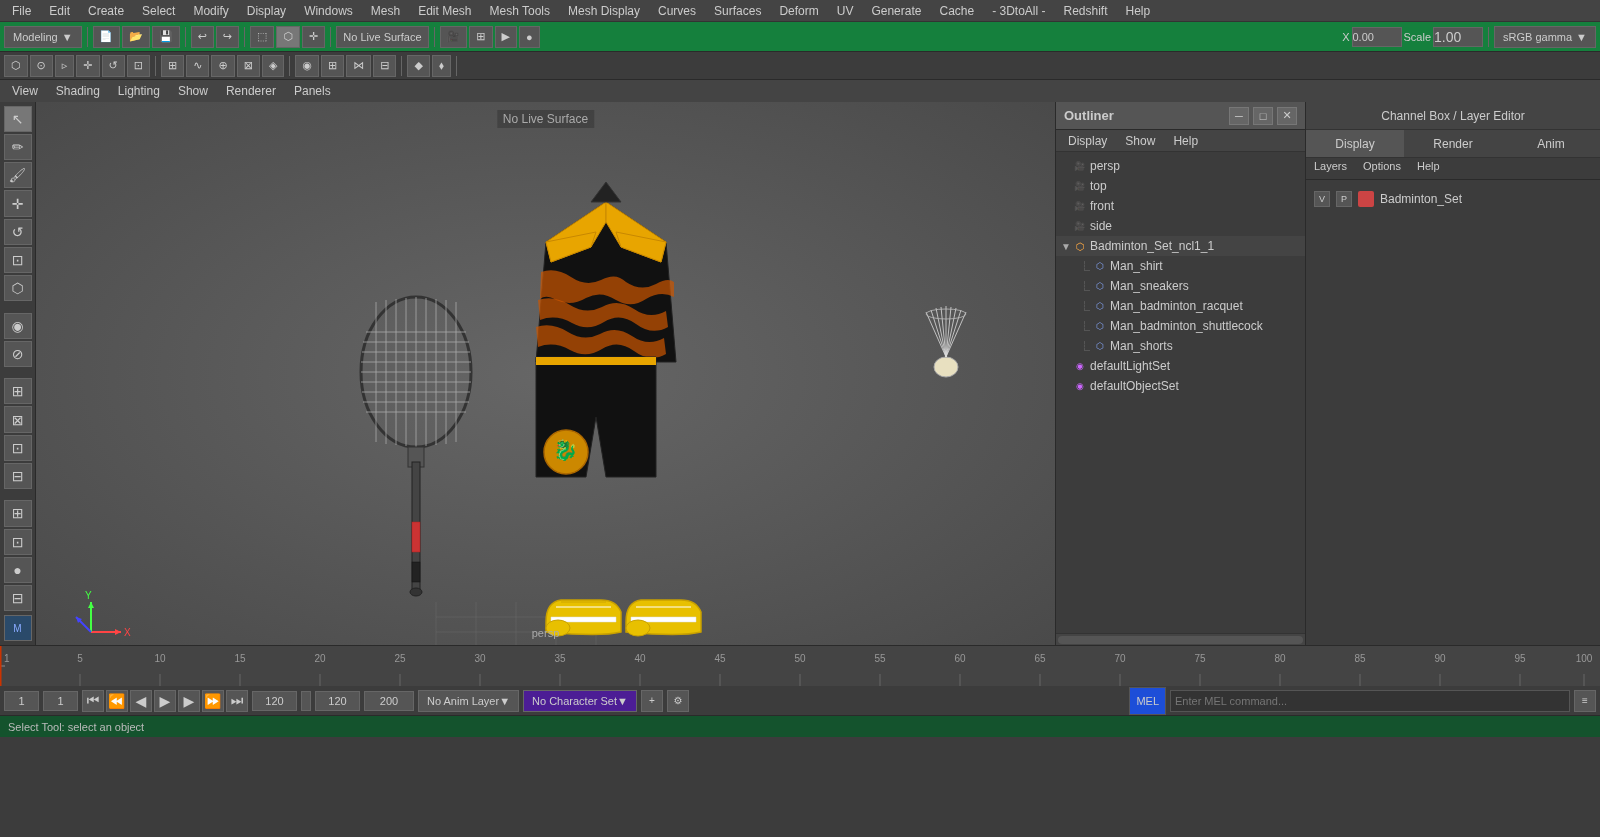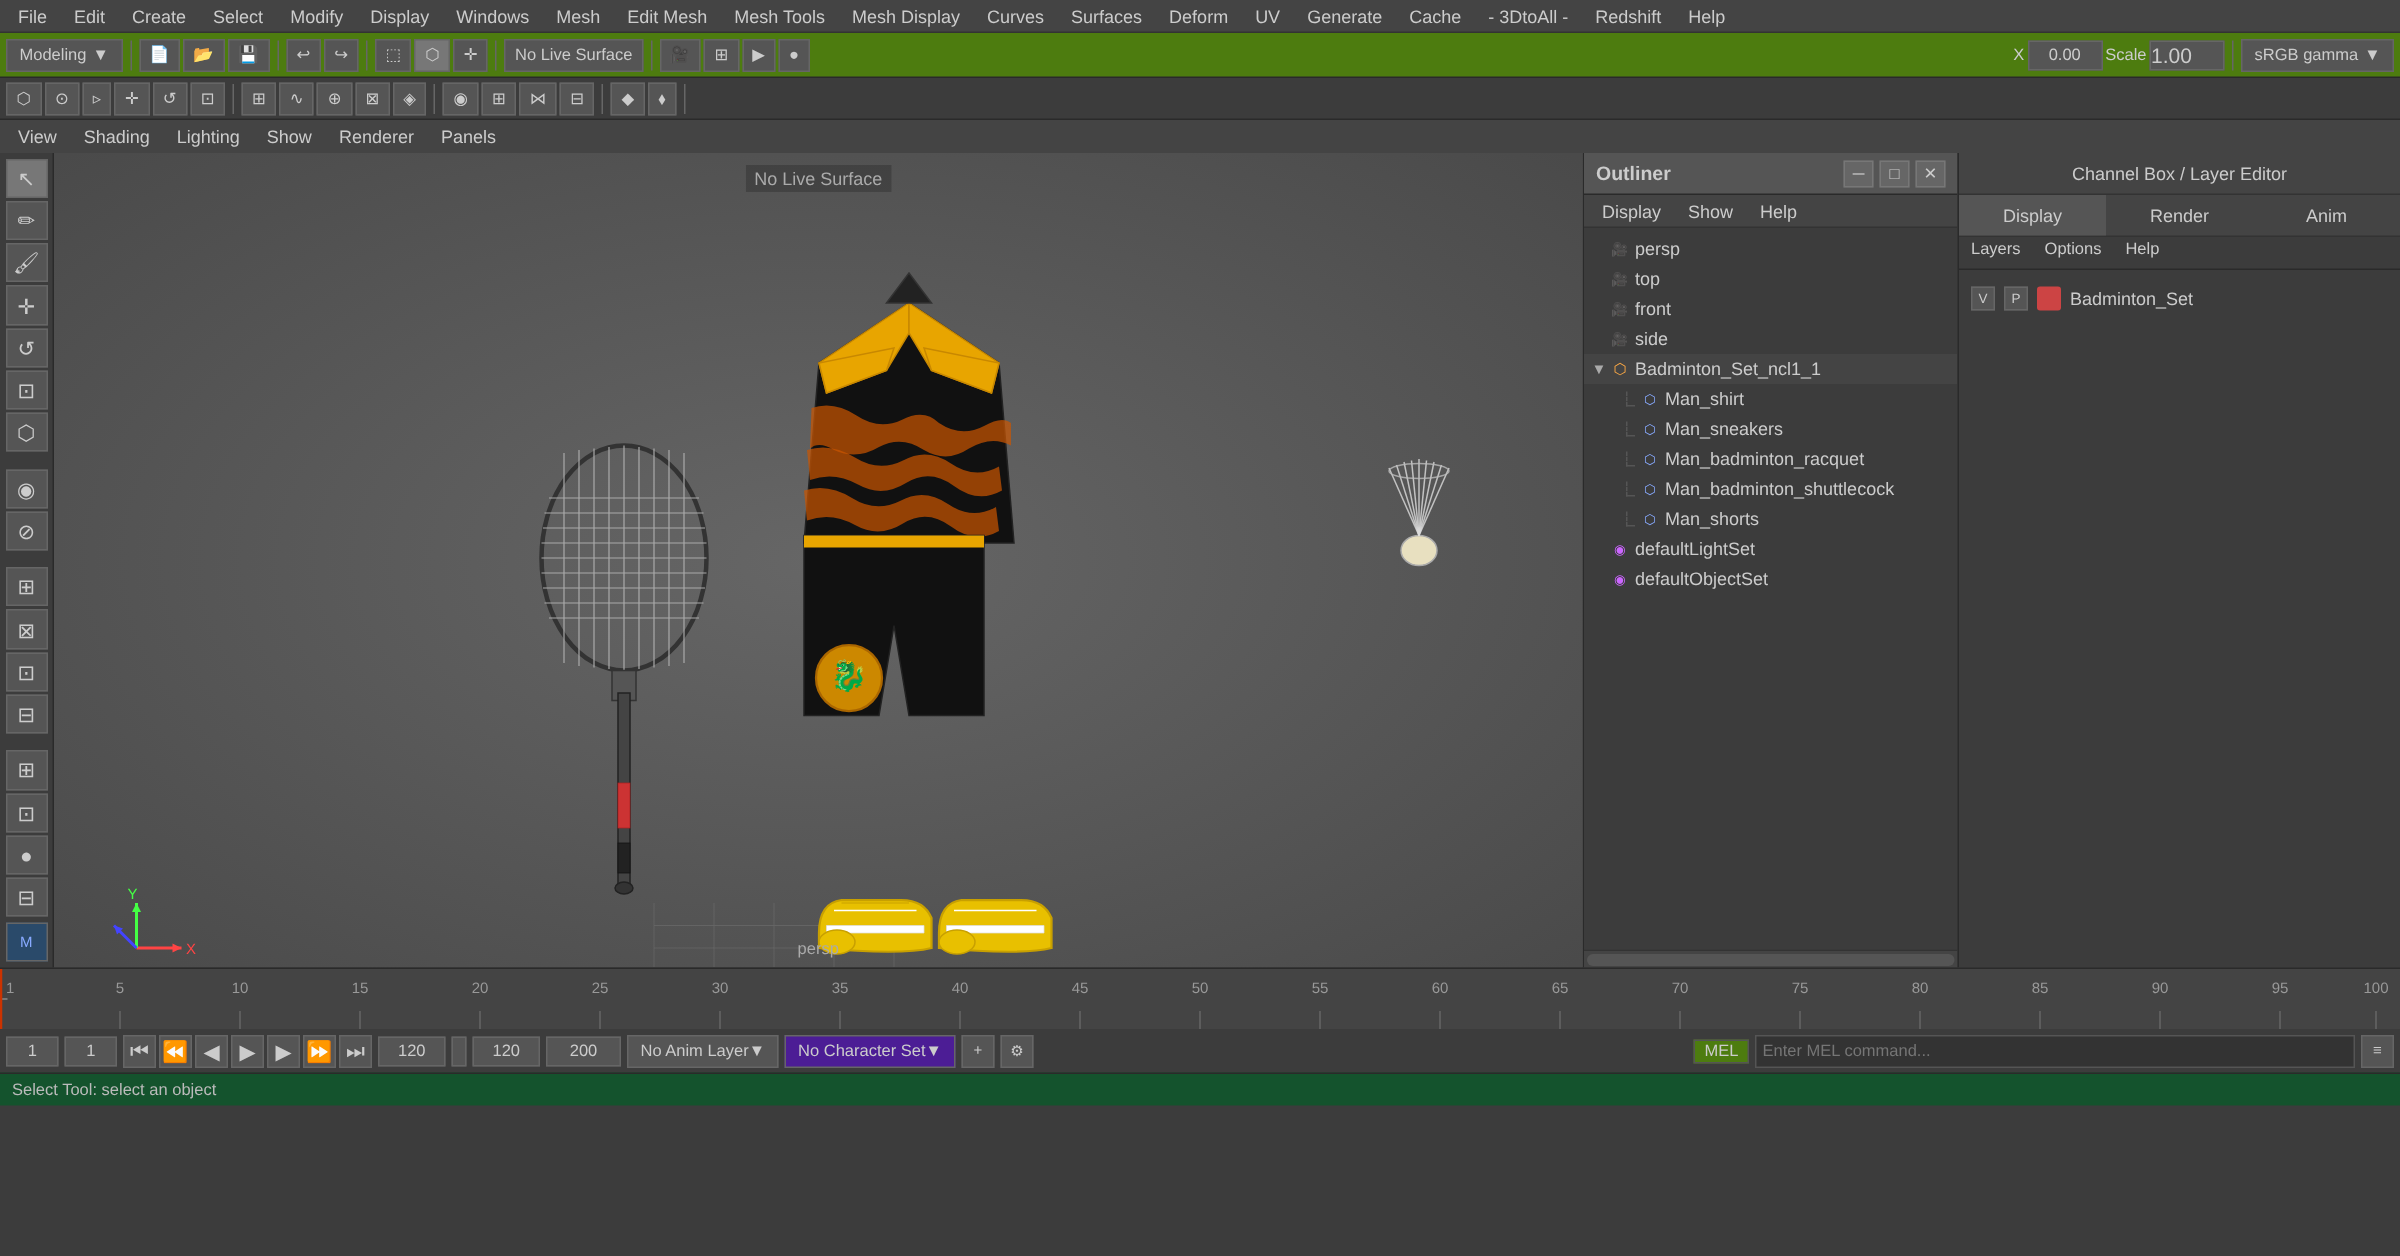--- a/index.html
+++ b/index.html
@@ -3,21 +3,21 @@
   <meta charset="utf-8">
   <style>
     * { margin: 0; padding: 0; box-sizing: border-box; }
     body { width: 1600px; height: 837px; background: #3c3c3c; font-family: Arial, sans-serif; font-size: 12px; color: #ccc; overflow: hidden; }
 
     
     #menubar { background: #444; height: 22px; display: flex; align-items: center; padding: 0 4px; gap: 2px; border-bottom: 1px solid #333; }
     .menu-item { padding: 2px 8px; cursor: pointer; color: #ccc; font-size: 12px; }
 
     
-    #toolbar1 { background: #4d7c0f; height: 30px; display: flex; align-items: center; padding: 0 4px; gap: 2px; border-bottom: 1px solid #2a2a2a; }
+    #toolbar1 { background: #15803d; height: 30px; display: flex; align-items: center; padding: 0 4px; gap: 2px; border-bottom: 1px solid #2a2a2a; }
     .toolbar-btn { background: #555; border: 1px solid #666; color: #ccc; font-size: 11px; padding: 2px 6px; cursor: pointer; height: 22px; display: flex; align-items: center; }
     .toolbar-separator { width: 1px; height: 20px; background: #666; margin: 0 3px; }
     .dropdown-btn { background: #555; border: 1px solid #666; color: #ccc; font-size: 11px; padding: 2px 8px; cursor: pointer; height: 22px; display: flex; align-items: center; gap: 4px; }
 
     
     #toolbar2 { background: #3c3c3c; height: 28px; display: flex; align-items: center; padding: 0 4px; gap: 2px; border-bottom: 1px solid #2a2a2a; }
 
     
     #viewmenu { background: #444; height: 22px; display: flex; align-items: center; padding: 0 4px; gap: 2px; }
     .view-menu-item { padding: 2px 8px; cursor: pointer; color: #ccc; font-size: 12px; }
@@ -144,21 +144,21 @@
   </div>
   <div class="toolbar-separator"></div>
 
   <div class="toolbar-btn">🎥</div>
   <div class="toolbar-btn">⊞</div>
   <div class="toolbar-btn">▶</div>
   <div class="toolbar-btn">●</div>
   <div style="flex:1"></div>
 
   <span style="color:#ccc;font-size:11px;">X</span>
-  <input class="frame-input" style="width: 50px; background: rgb(85, 85, 85); border: 1px solid rgb(102, 102, 102); color: rgb(204, 204, 204); font-size: 11px; height: 20px; text-align: center;" value="0.00">
+  <input class="frame-input" style="width: 50px; background: rgb(85, 85, 85); border: 1px solid rgb(102, 102, 102); color: rgb(204, 204, 204); font-size: 11px; height: 20px; text-align: left;" value="0.00">
   <span style="color:#ccc;font-size:11px;">Scale</span>
   <input class="frame-input" style="width: 50px; background: rgb(85, 85, 85); border: 1px solid rgb(102, 102, 102); color: rgb(204, 204, 204); font-size: 14px; height: 20px; text-align: left;" value="1.00">
   <div class="toolbar-separator"></div>
   <div class="dropdown-btn">
     <span>sRGB gamma</span>
     <span>▼</span>
   </div>
 </div>
 
 <div id="toolbar2">
@@ -571,21 +571,21 @@
     <div style="background:#4c1d95;border:1px solid #666;color:#ccc;font-size:11px;padding:0 8px;height:22px;display:flex;align-items:center;cursor:pointer;">
       <span>No Character Set</span>
       <span>▼</span>
     </div>
   </div>
 
   <div class="playback-btn" style="font-size:10px;">+</div>
   <div class="playback-btn" style="font-size:10px;">⚙</div>
   <div style="flex:1"></div>
 
-  <div style="background:#4d7c0f;border:1px solid #555;color:#ccc;font-size:11px;padding:0 6px;height:16px;display:flex;align-items:center;cursor:pointer;">
+  <div style="background:#1d4ed8;border:1px solid #555;color:#ccc;font-size:11px;padding:0 6px;height:28px;display:flex;align-items:center;cursor:pointer;">
     <span>MEL</span>
   </div>
 
   <input style="flex: 1 1 0%; background: rgb(51, 51, 51); border: 1px solid rgb(85, 85, 85); color: rgb(204, 204, 204); font-size: 11px; height: 22px; padding: 0px 4px; max-width: 400px;" placeholder="Enter MEL command...">
 
   <div class="playback-btn" style="font-size:10px;">≡</div>
 </div>
 
 <div id="statusbar">
   <span id="statusbar-text">Select Tool: select an object</span>

